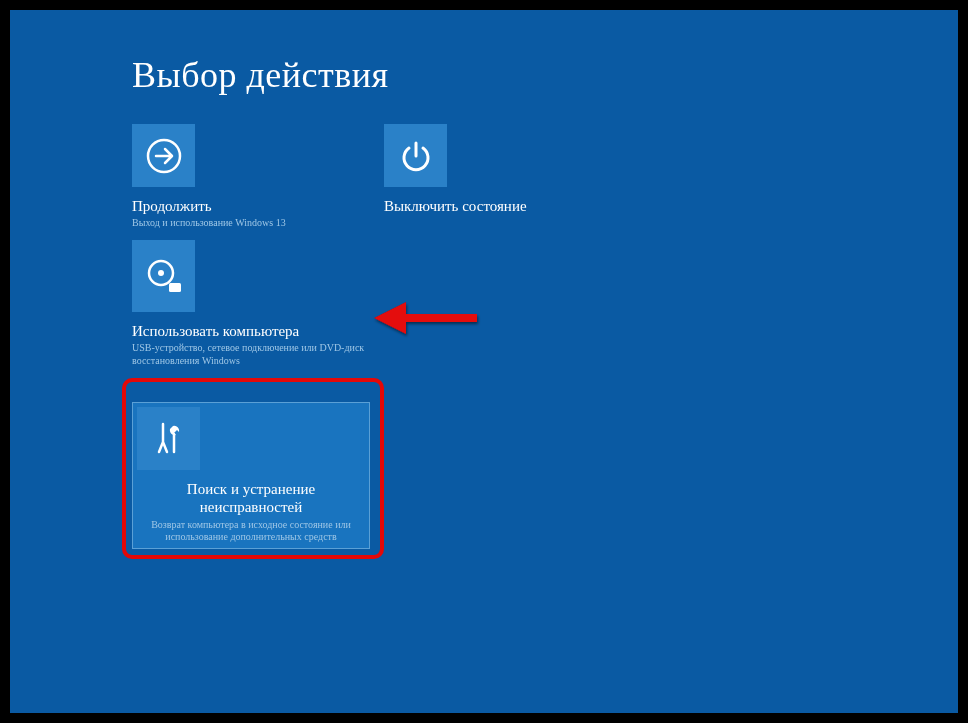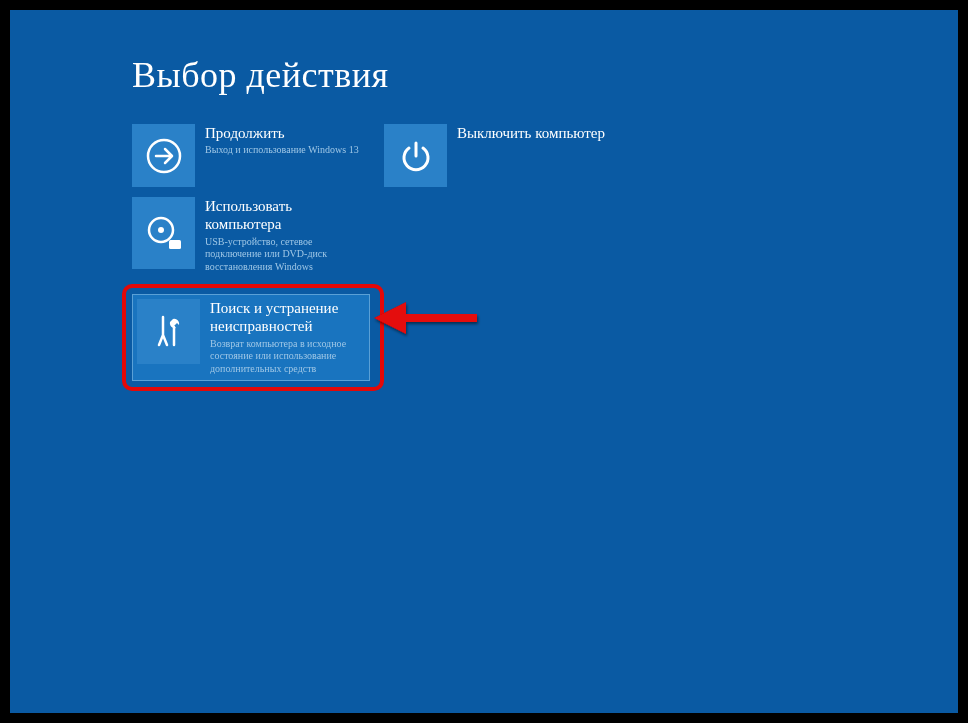--- a/index.html
+++ b/index.html
@@ -34,20 +34,21 @@
   .row {
     display: flex;
     gap: 14px;
   }
   .tile {
     display: flex;
     align-items: flex-start;
     gap: 10px;
     width: 238px;
     cursor: pointer;
+    flex-direction: column;
   }
   .tile .icon-box {
     width: 63px;
     height: 63px;
     background: #2a81c8;
     flex: 0 0 63px;
     display: flex;
     align-items: center;
     justify-content: center;
   }
@@ -64,23 +65,24 @@
   .tile .t-desc {
     font-size: 10px;
     line-height: 1.28;
     color: #9fc7e6;
   }
   
   .highlight-wrap {
     position: relative;
     border: 4px solid #e40808;
     border-radius: 10px;
-    padding: 6px 8px 6px 6px;
+    padding: 20px 8px 6px 6px;
     margin-left: -10px;
     width: 262px;
+    text-align: center;
   }
   .highlight-wrap .tile {
     width: 238px;
     background: #1974bf;
     border: 1px solid #5aa0d6;
     padding: 4px;
     gap: 10px;
     min-height: 75px;
   }
   .highlight-wrap .tile .icon-box {
@@ -123,21 +125,21 @@
       </div>
 
       <div class="tile">
         <div class="icon-box">
           <svg width="38" height="38" viewBox="0 0 38 38">
             <path d="M19 6 L19 19" stroke="#fff" stroke-width="3" stroke-linecap="round" fill="none"></path>
             <path d="M12 11 A12 12 0 1 0 26 11" stroke="#fff" stroke-width="3" stroke-linecap="round" fill="none"></path>
           </svg>
         </div>
         <div class="text-box">
-          <div class="t-title">Выключить компьютер</div>
+          <div class="t-title">Выключить состояние</div>
         </div>
       </div>
 
     </div>
 
     <div class="row">
 
       <div class="tile">
         <div class="icon-box big-icon-box" style="height:72px;">
           <svg width="40" height="40" viewBox="0 0 40 40">

